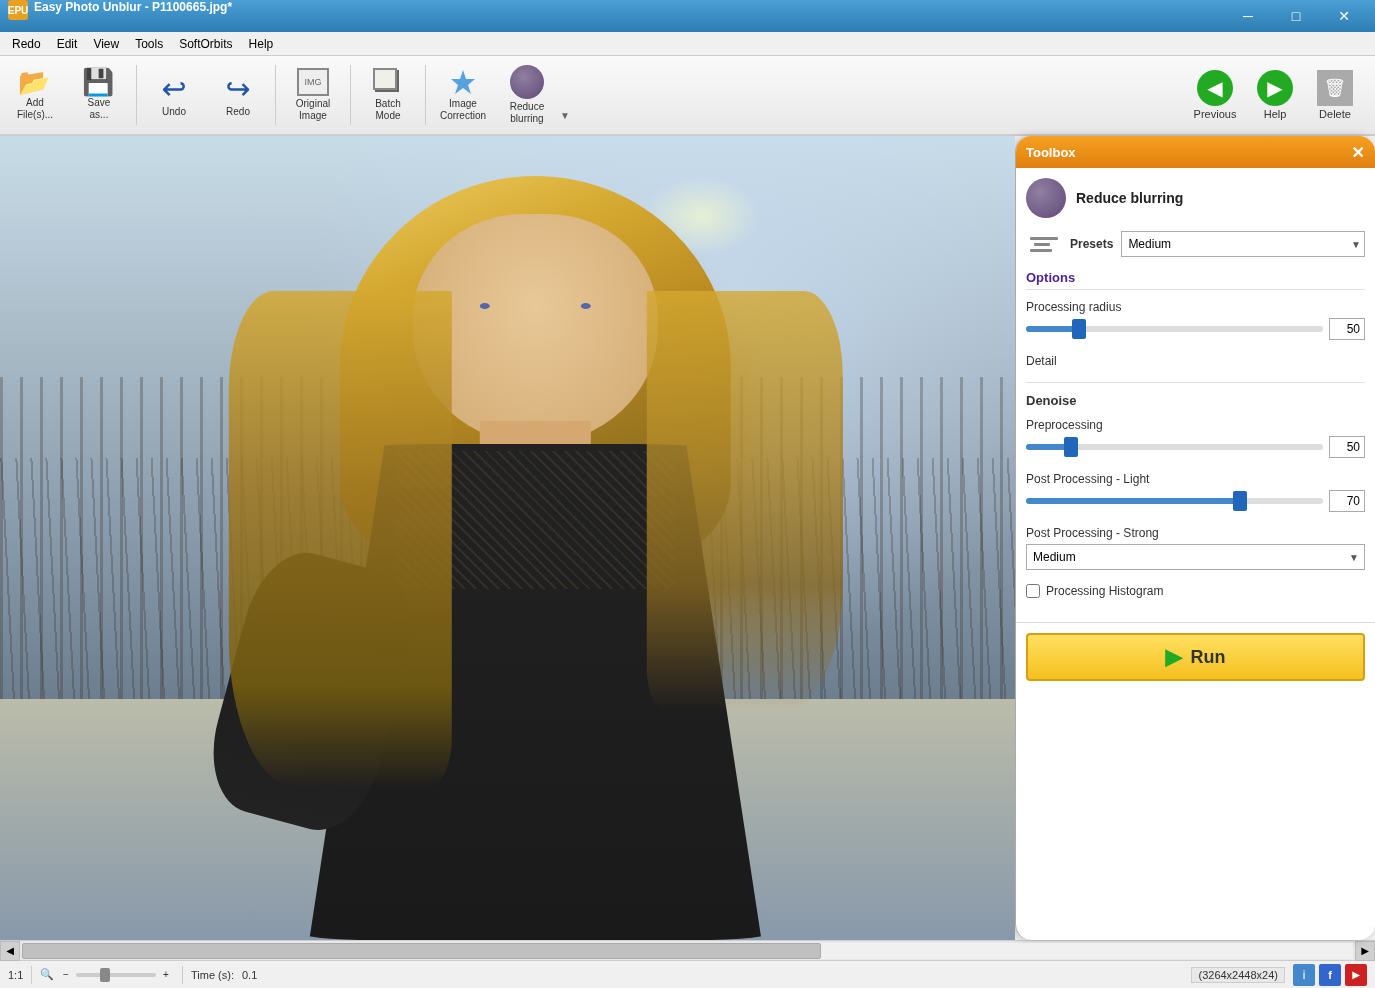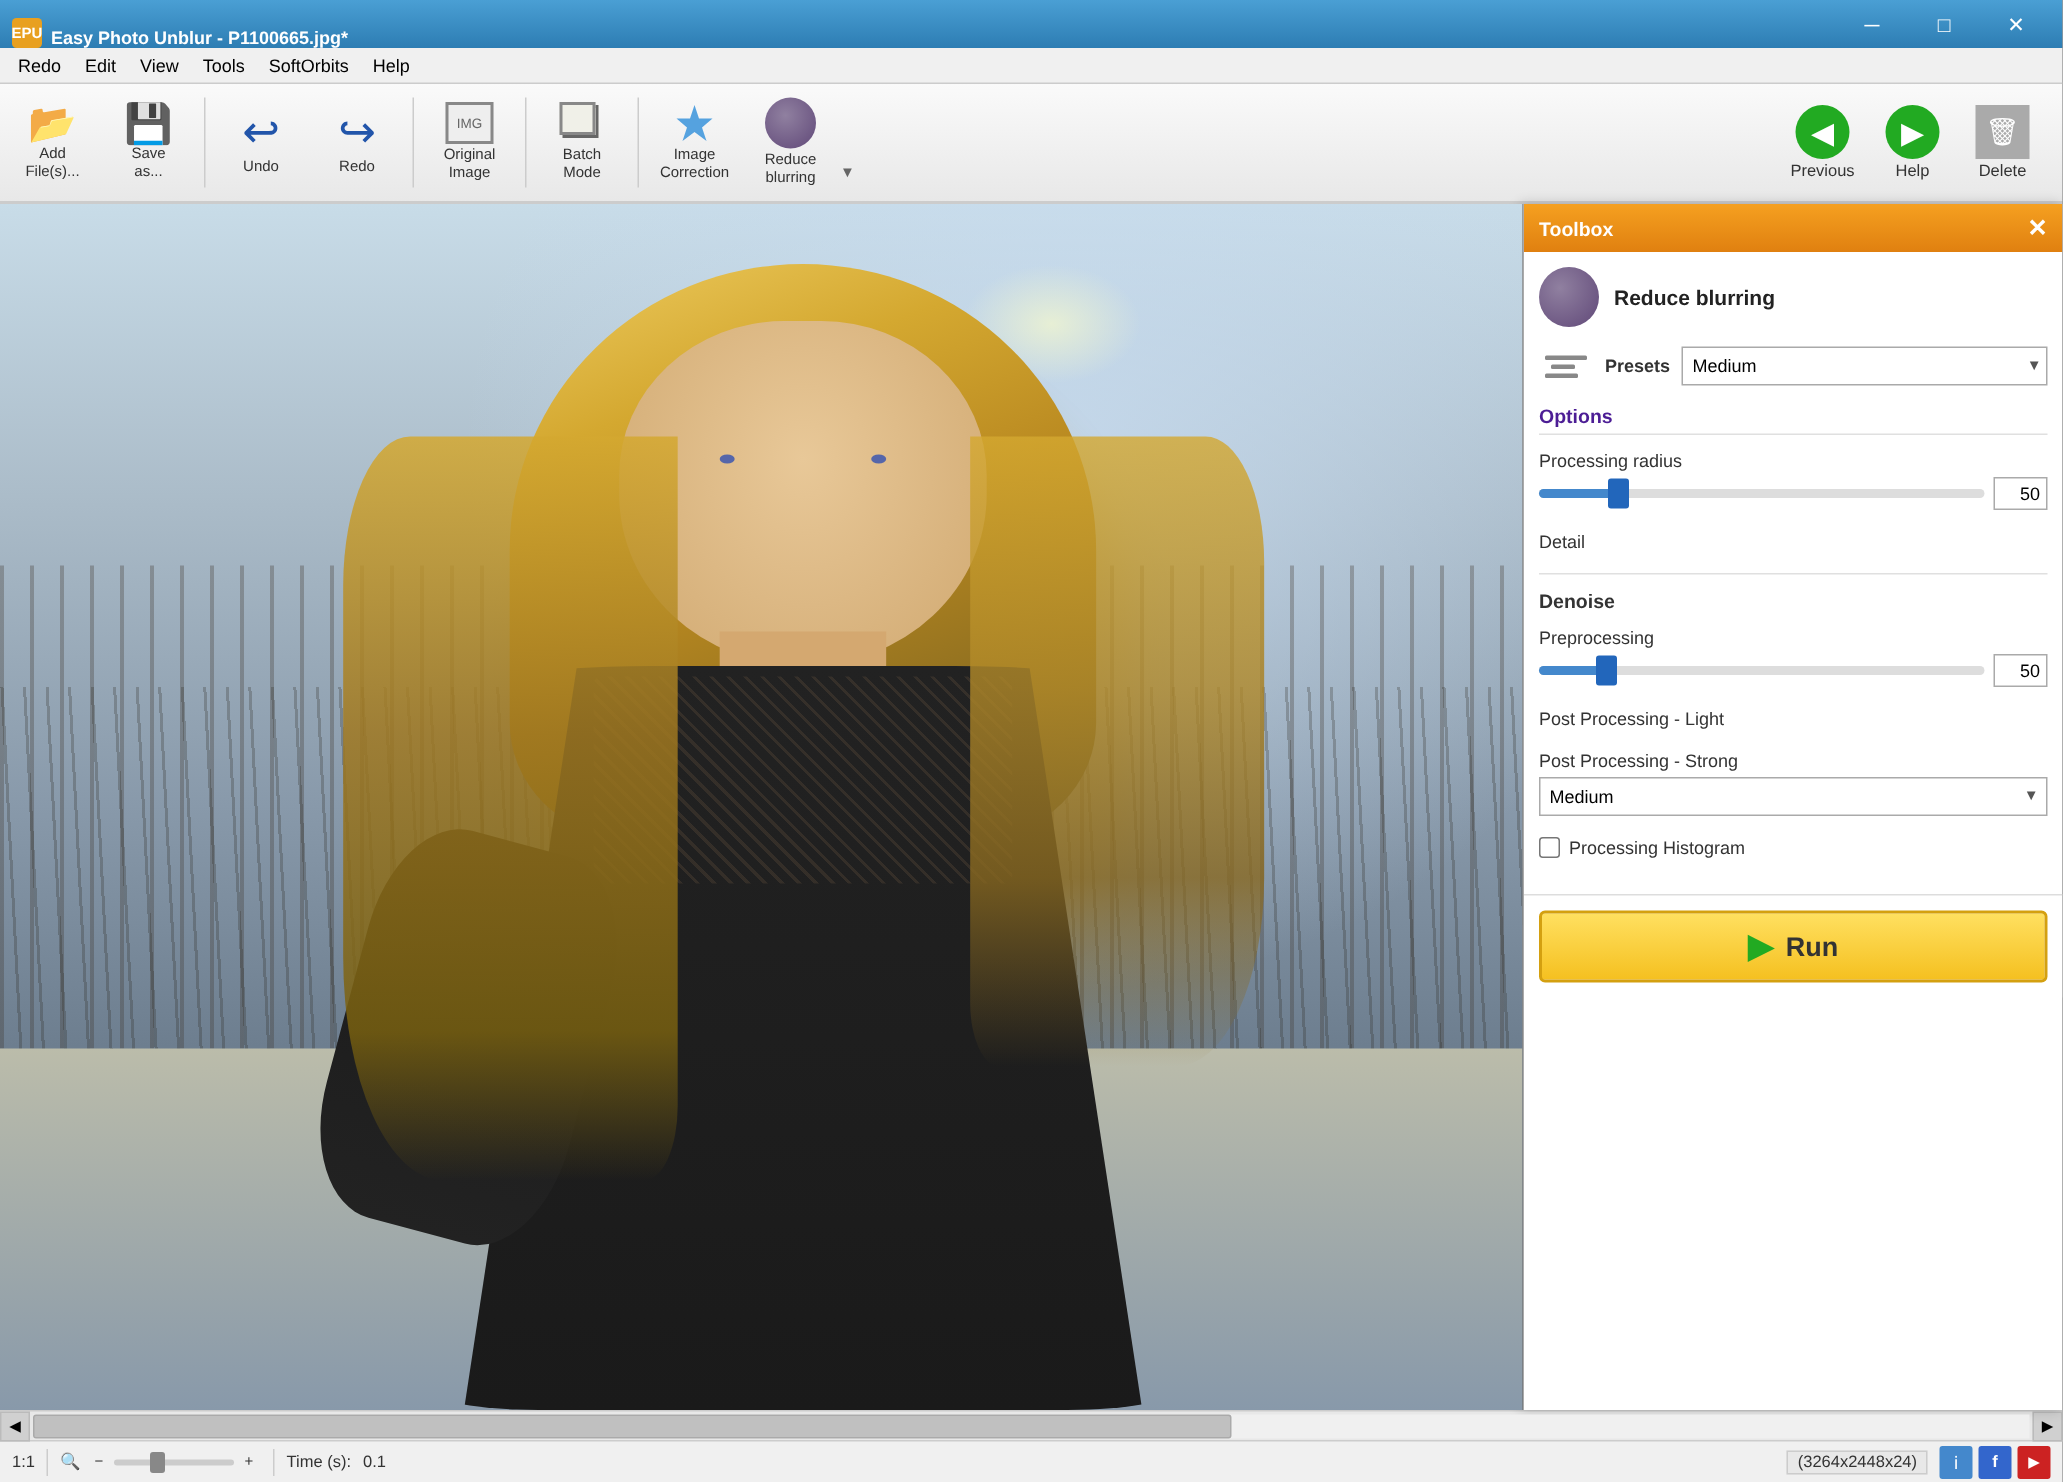--- a/index.html
+++ b/index.html
@@ -3,21 +3,21 @@
   <meta charset="utf-8">
   <style>
     * { box-sizing: border-box; margin: 0; padding: 0; }
     body { font-family: 'Segoe UI', Tahoma, Geneva, Verdana, sans-serif; font-size: 12px; background: #f0f0f0; overflow: hidden; width: 1375px; height: 988px; }
 
     
     #titlebar {
       background: linear-gradient(to bottom, #4a9fd4, #2d7db3);
       height: 32px;
       display: flex;
-      align-items: flex-end;
+      align-items: flex-start;
       padding: 0 8px;
       color: white;
       user-select: none;
     }
     #titlebar .app-icon { width: 20px; height: 20px; margin-right: 6px; background: #e8a020; border-radius: 3px; display: flex; align-items: center; justify-content: center; font-size: 10px; color: white; font-weight: bold; }
     #titlebar .title { flex: 1; font-size: 12px; font-weight: bold; }
     #titlebar .win-controls { display: flex; gap: 2px; }
     #titlebar .win-btn { width: 46px; height: 32px; display: flex; align-items: center; justify-content: center; cursor: pointer; font-size: 14px; color: white; }
 
     
@@ -552,21 +552,21 @@
         <div style="
           position:absolute;top:15%;right:-5%;width:35%;height:55%;
           background:linear-gradient(180deg,#d4a830 0%,#b08828 40%,#886820 70%,transparent 100%);
           border-radius:0% 20% 30% 10%;
           opacity:0.8;
         "></div>
       </div>
     </div>
   </div>
 
-  <div id="toolbox" style="width:360px;">
+  <div id="toolbox" style="width:360px;border-radius:16px;">
     <div id="toolbox-header">
       <span>Toolbox</span>
       <span class="close-btn">✕</span>
     </div>
 
     <div class="toolbox-body">
 
       <div class="tool-header-row">
         <div class="tool-icon-circle"></div>
         <span class="tool-title">Reduce blurring</span>
@@ -619,20 +619,27 @@
           <div class="slider-track" style="position:relative;height:6px;background:#ddd;border-radius:3px;flex:1;">
             <div style="height:100%;width:15%;background:#4488cc;border-radius:3px 0 0 3px;"></div>
             <div class="slider-thumb" style="left:calc(15% - 7px);"></div>
           </div>
           <input type="text" class="slider-value" value="50" style="width: 36px; height: 22px; border: 1px solid rgb(170, 170, 170); text-align: right; padding: 0px 4px; font-size: 12px;">
         </div>
       </div>
 
       <div class="slider-row">
         <div class="slider-label">Post Processing - Light</div>
+        <div class="slider-control">
+          <div class="slider-track" style="position:relative;height:6px;background:#ddd;border-radius:3px;flex:1;">
+            <div style="height:100%;width:72%;background:#4488cc;border-radius:3px 0 0 3px;"></div>
+            <div class="slider-thumb" style="left:calc(72% - 7px);"></div>
+          </div>
+          <input type="text" class="slider-value" value="70" style="width: 36px; height: 22px; border: 1px solid rgb(170, 170, 170); text-align: right; padding: 0px 4px; font-size: 12px;">
+        </div>
       </div>
 
       <div class="slider-row">
         <div class="slider-label">Post Processing - Strong</div>
         <div class="dropdown-row" style="margin-bottom:0;">
           <select style="width:100%;height:26px;border:1px solid #aaa;background:white;font-size:12px;padding:0 6px;appearance:none;cursor:pointer;">
             <option>None</option>
             <option>Light</option>
             <option selected="">Medium</option>
             <option>Strong</option>

